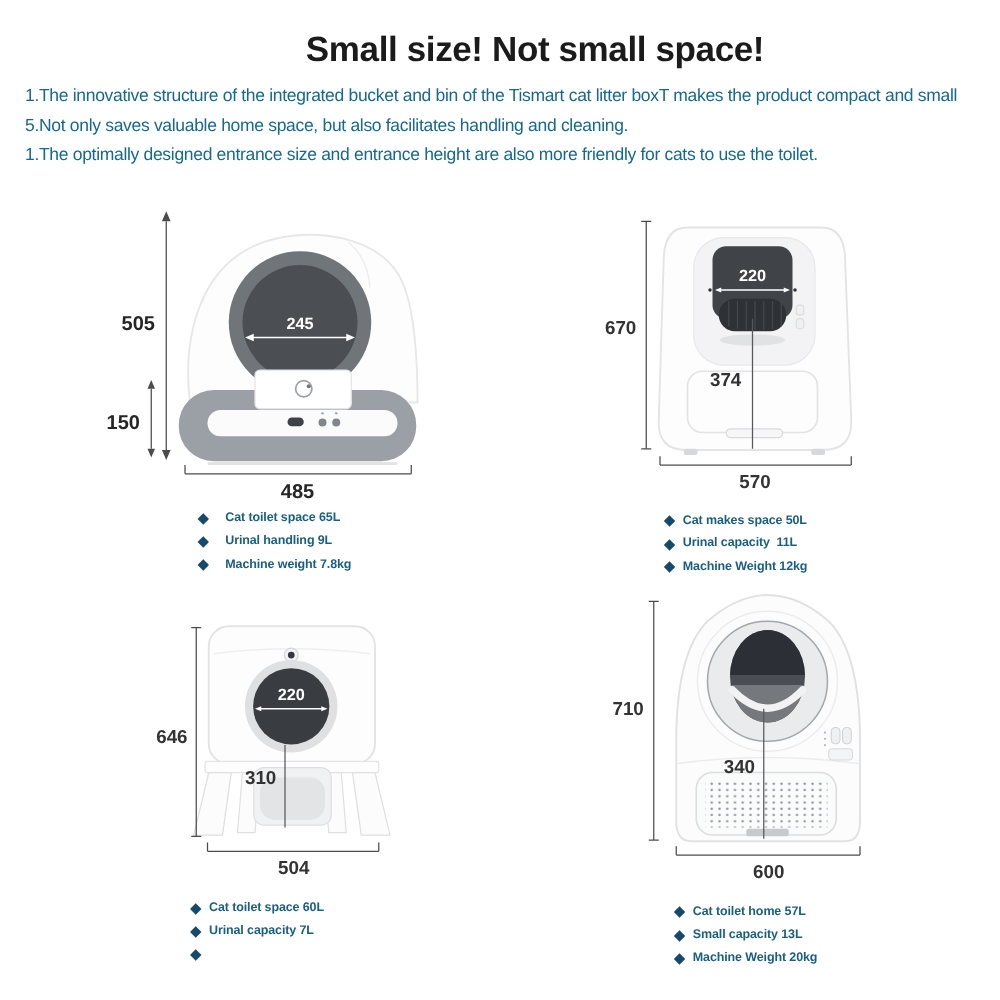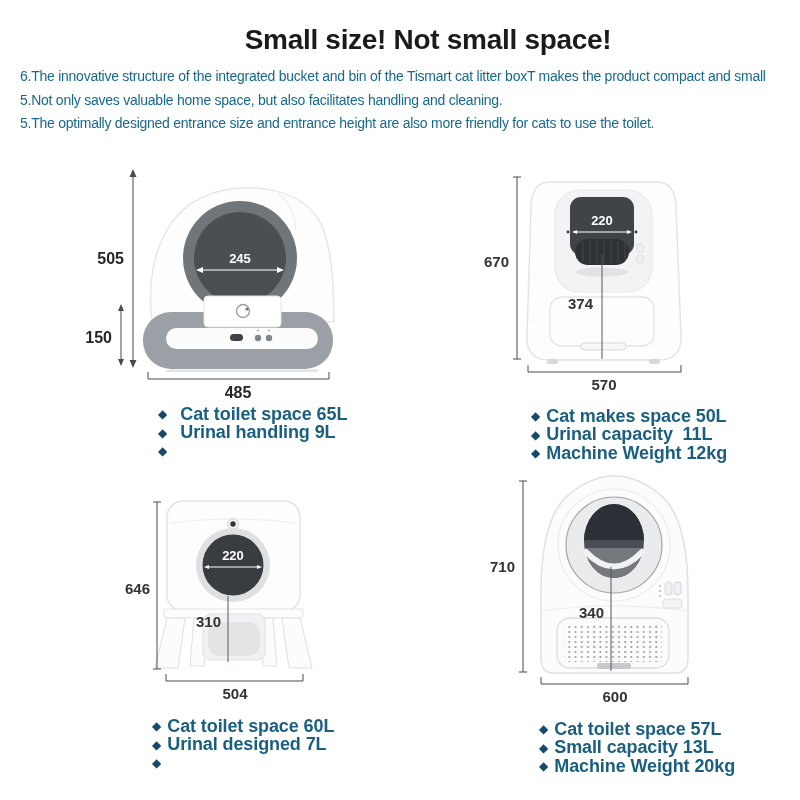--- a/index.html
+++ b/index.html
@@ -12,43 +12,43 @@
   .intro-line{white-space:nowrap;line-height:23.5px;}
   .quad{position:absolute;width:400px;}
   .q1{left:0;top:160px;}
   .q2{left:400px;top:160px;}
   .q3{left:0;top:466px;}
   .q4{left:400px;top:460px;}
   svg{display:block;}
   .specs{display:flex;flex-direction:column;}
   .spec-row{display:flex;align-items:center;height:18.6px;}
   .diamond{font-size:12px;color:#164a6d;margin-right:6px;line-height:1;}
-  .spec-text{font-size:18px;font-weight:600;color:#1a5e80;letter-spacing:-0.1px;white-space:pre;}
+  .spec-text{font-size:10px;font-weight:600;color:#1a5e80;letter-spacing:-0.1px;white-space:pre;}
   .q1 .specs{margin-left:158px;margin-top:2px;}
   .q1 .diamond{margin-right:13px;}
   .q2 .specs{margin-left:131px;margin-top:4px;}
   .q3 .specs{margin-left:152px;margin-top:4px;}
   .q4 .specs{margin-left:139px;margin-top:2px;}
   .dim{font-size:15px;font-weight:600;fill:#333333;}
   .dim-bold{font-size:16px;font-weight:700;fill:#262626;}
   .wdim{font-size:13px;font-weight:600;fill:#ffffff;}
   .mline{stroke:#4b4b4b;stroke-width:1;}
   .wline{stroke:#ffffff;stroke-width:1.1;}
 </style>
 </head>
 <body>
 
 <div class="page">
 
   <div class="title">Small size! Not small space!</div>
 
   <div class="intro">
-    <div class="intro-line">6.The innovative structure of the integrated bucket and bin of the Tismart cat litter boxT makes the product compact and small</div>
+    <div class="intro-line">1.The innovative structure of the integrated bucket and bin of the Tismart cat litter boxT makes the product compact and small</div>
     <div class="intro-line">5.Not only saves valuable home space, but also facilitates handling and cleaning.</div>
-    <div class="intro-line">5.The optimally designed entrance size and entrance height are also more friendly for cats to use the toilet.</div>
+    <div class="intro-line">1.The optimally designed entrance size and entrance height are also more friendly for cats to use the toilet.</div>
   </div>
 
   <section class="quad q1">
     <svg width="400" height="243" viewBox="0 0 400 243">
       <g>
         <path d="M152,162 C146,112 158,46 220,31 C256,23 298,30 317,57 C330,75 334,118 334,162 Z" fill="#fdfdfe" stroke="#e7e7e9" stroke-width="1.5"></path>
         <path d="M279,34 C290,43 295,57 296,70" fill="none" stroke="#ededef" stroke-width="1.2"></path>
         <circle cx="240" cy="98" r="57" fill="#70757a"></circle>
         <circle cx="240" cy="98" r="46" fill="#4b4f54"></circle>
         <line x1="202" y1="110" x2="278" y2="110" class="wline"></line>
@@ -86,20 +86,21 @@
       <div class="spec-row">
         <span class="diamond">◆</span>
         <span class="spec-text">Cat toilet space 65L</span>
       </div>
       <div class="spec-row">
         <span class="diamond">◆</span>
         <span class="spec-text">Urinal handling 9L</span>
       </div>
       <div class="spec-row">
         <span class="diamond">◆</span>
+        <span class="spec-text">Machine weight 7.8kg</span>
       </div>
     </div>
   </section>
 
   <section class="quad q2">
     <svg width="400" height="243" viewBox="0 0 400 243">
       <g>
         <path d="M150,22 L257,22 Q275,22 276,46 L281,176 Q282,200 258,200 L149,200 Q126,200 127,176 L131,46 Q132,22 150,22 Z" fill="#fdfdfe" stroke="#e4e4e6" stroke-width="1.5"></path>
         <rect x="155" y="30" width="97" height="102" rx="24" fill="#f3f3f5" stroke="#e8e8ea"></rect>
         <rect x="170" y="37" width="64" height="58" rx="11" fill="#404449"></rect>
@@ -182,21 +183,21 @@
         <text x="235" y="233" text-anchor="middle" class="dim">504</text>
       </g>
     </svg>
     <div class="specs">
       <div class="spec-row">
         <span class="diamond">◆</span>
         <span class="spec-text">Cat toilet space 60L</span>
       </div>
       <div class="spec-row">
         <span class="diamond">◆</span>
-        <span class="spec-text">Urinal designed 7L</span>
+        <span class="spec-text">Urinal capacity 7L</span>
       </div>
       <div class="spec-row">
         <span class="diamond">◆</span>
       </div>
     </div>
   </section>
 
   <section class="quad q4">
     <svg width="400" height="258" viewBox="0 0 400 258">
       <defs>
@@ -235,21 +236,21 @@
         <text x="115" y="112" text-anchor="end" class="dim">710</text>
         <line x1="141" y1="224" x2="288" y2="224" class="mline"></line>
         <line x1="141" y1="217" x2="141" y2="224" class="mline"></line>
         <line x1="288" y1="217" x2="288" y2="224" class="mline"></line>
         <text x="215" y="242" text-anchor="middle" class="dim">600</text>
       </g>
     </svg>
     <div class="specs">
       <div class="spec-row">
         <span class="diamond">◆</span>
-        <span class="spec-text">Cat toilet space 57L</span>
+        <span class="spec-text">Cat toilet home 57L</span>
       </div>
       <div class="spec-row">
         <span class="diamond">◆</span>
         <span class="spec-text">Small capacity 13L</span>
       </div>
       <div class="spec-row">
         <span class="diamond">◆</span>
         <span class="spec-text">Machine Weight 20kg</span>
       </div>
     </div>

